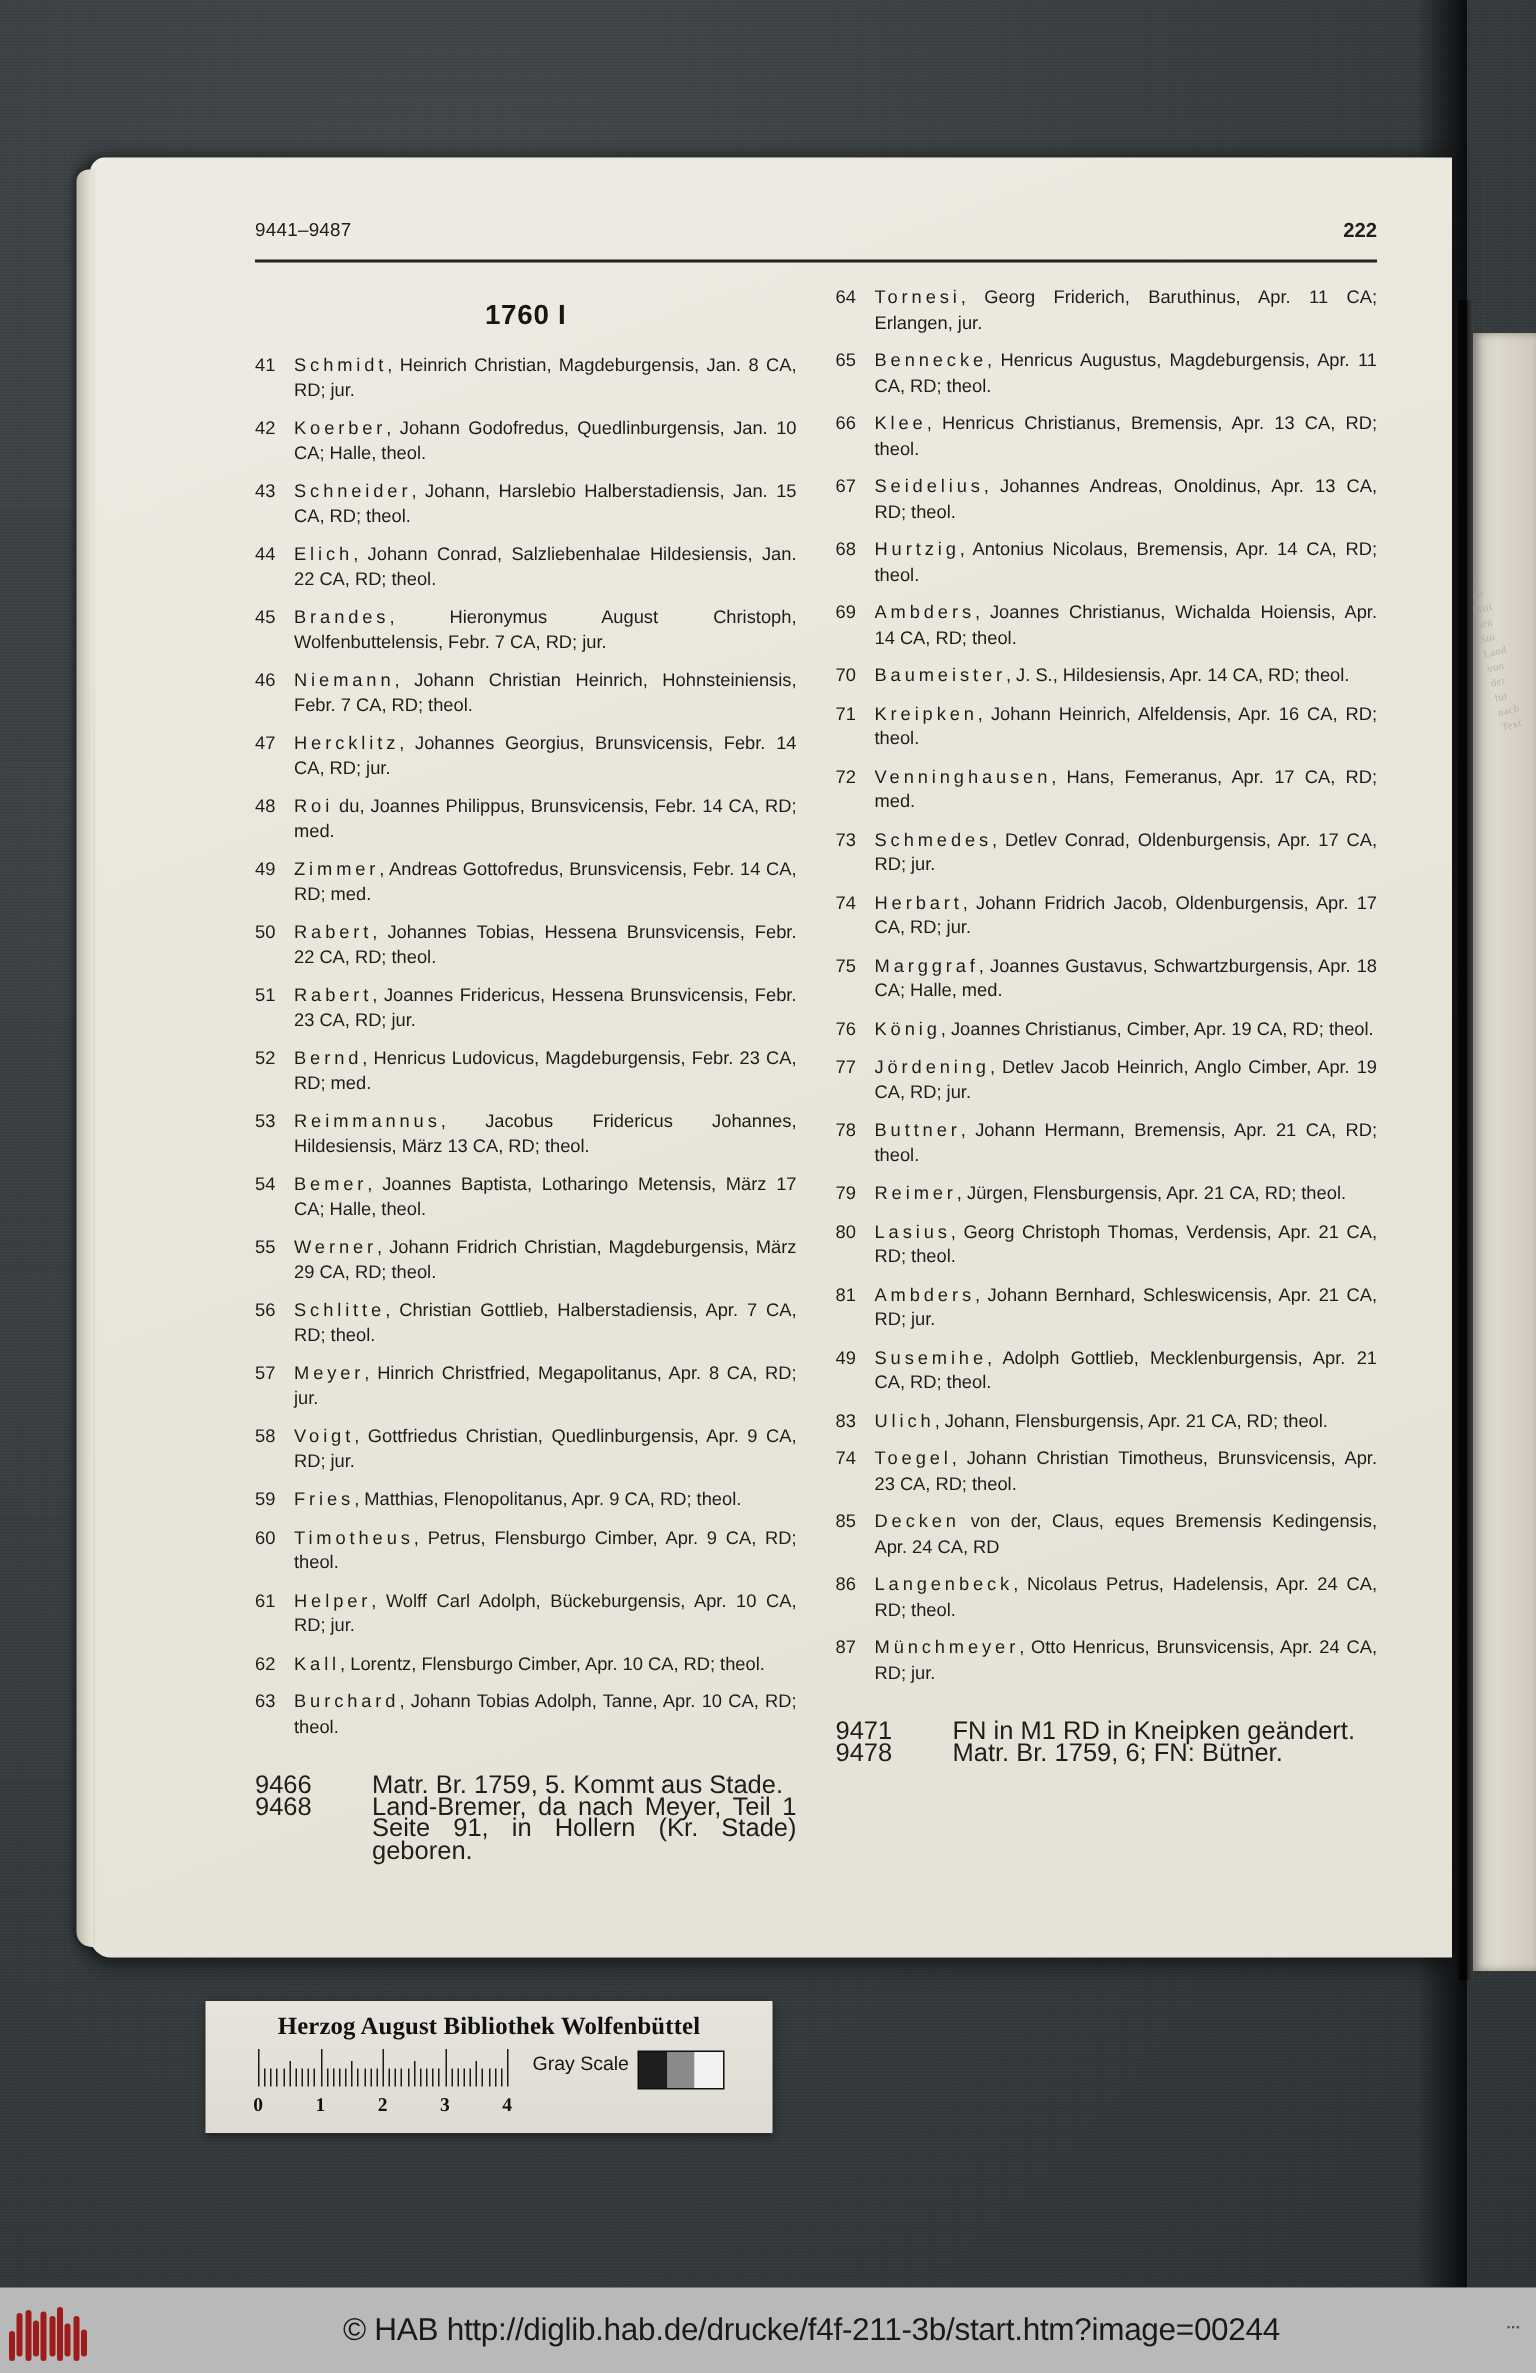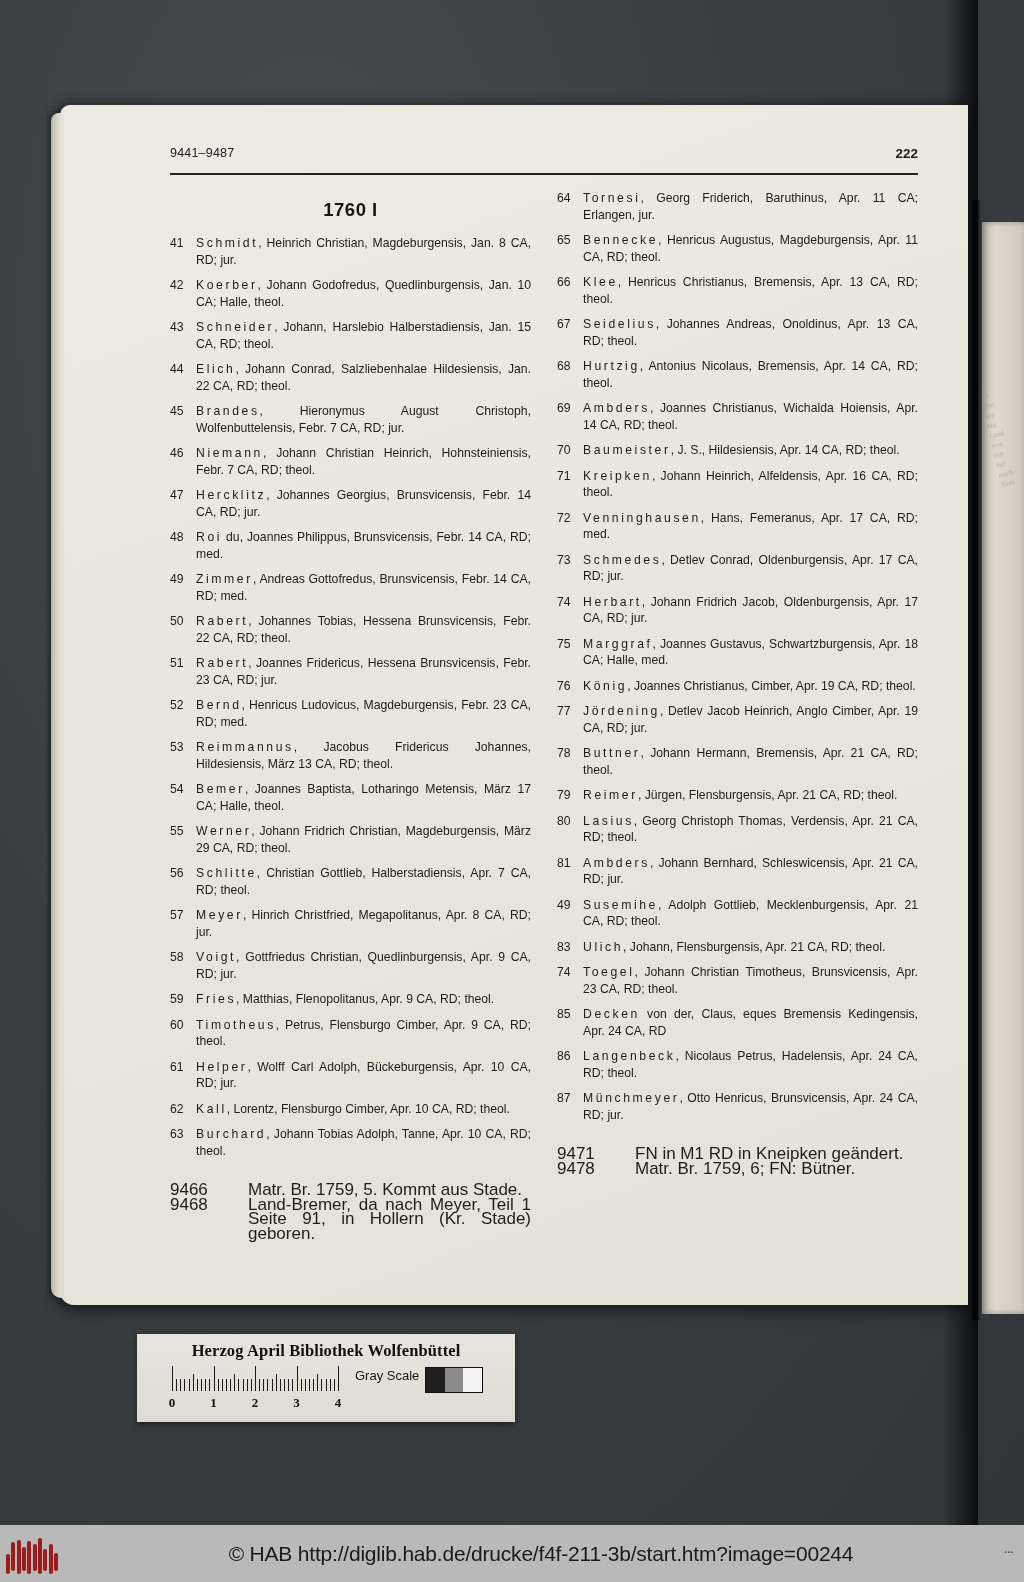--- a/index.html
+++ b/index.html
@@ -528,21 +528,21 @@
               <div class="fn-text">Matr. Br. 1759, 6; FN: Bütner.</div>
             </div>
           </div>
       </div>
 
     </div>
   </div>
 </div>
 
 <div id="ruler-card">
-  <div id="ruler-title">Herzog April Bibliothek Wolfenbüttel</div>
+  <div id="ruler-title">Herzog August Bibliothek Wolfenbüttel</div>
   <div id="ruler-row">
     <div id="tick-strip">
         <div class="tick major" style="left: 0px;"></div>
         <div class="tick minor" style="left: 4.15px;"></div>
         <div class="tick minor" style="left: 8.3px;"></div>
         <div class="tick minor" style="left: 12.45px;"></div>
         <div class="tick minor" style="left: 16.6px;"></div>
         <div class="tick mid" style="left: 20.75px;"></div>
         <div class="tick minor" style="left: 24.9px;"></div>
         <div class="tick minor" style="left: 29.05px;"></div>

